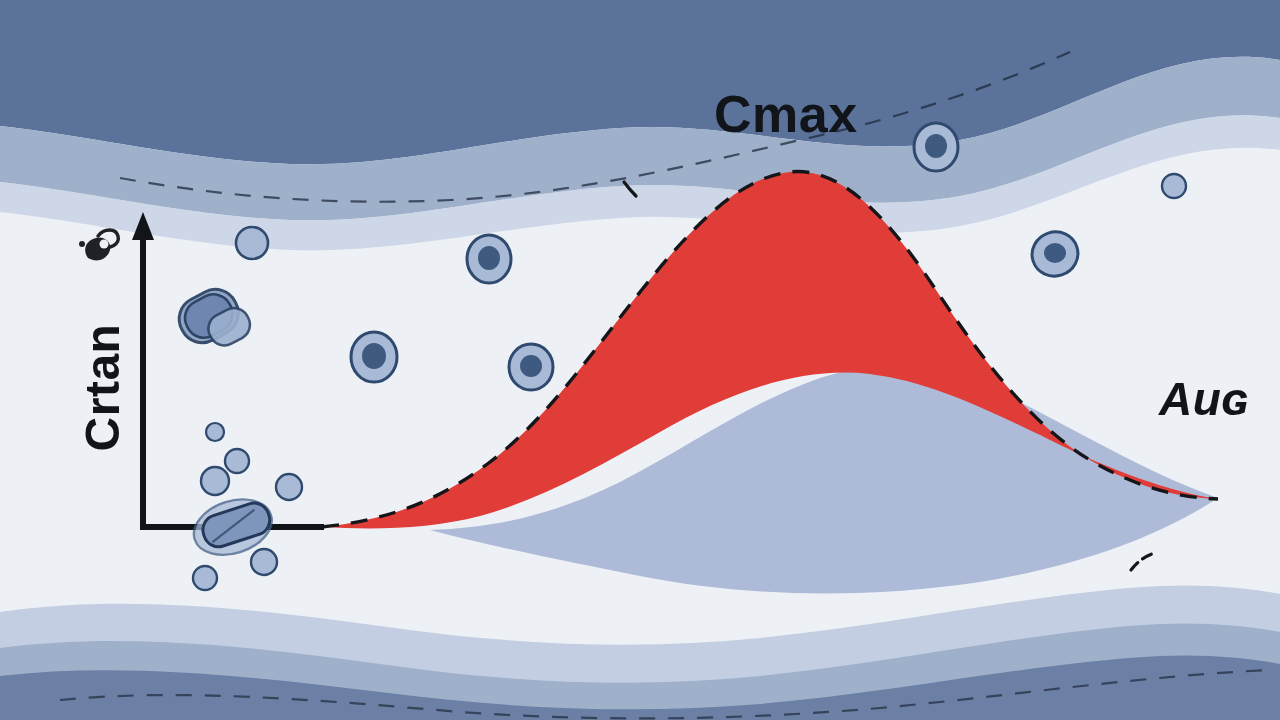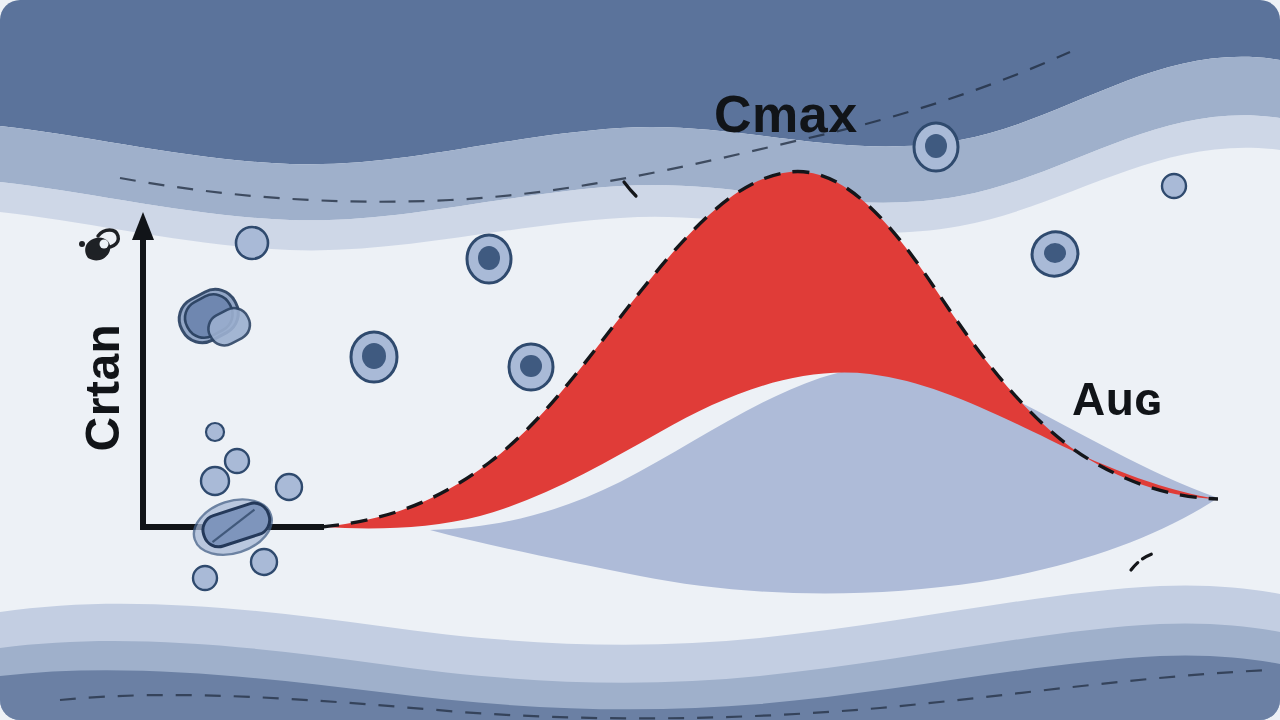--- a/index.html
+++ b/index.html
@@ -9,21 +9,20 @@
   }
   body {
     font-family: "Liberation Sans", sans-serif;
   }
   #scene {
     position: relative;
     width: 1280px;
     height: 720px;
     overflow: hidden;
     background: #EDF1F6;
-    border-radius: 20px;
   }
   #scene svg.layer {
     position: absolute;
     left: 0;
     top: 0;
     width: 1280px;
     height: 720px;
   }
   .label {
     position: absolute;
@@ -32,23 +31,24 @@
     font-weight: 700;
     white-space: nowrap;
     letter-spacing: 0.5px;
   }
   #label-cmax {
     left: 714px;
     top: 84px;
     font-size: 52px;
   }
   #label-auc {
-    left: 1072px;
+    left: 1159px;
     top: 372px;
     font-size: 46px;
+    font-style: italic;
   }
   #label-yaxis {
     left: -8px;
     top: 360px;
     font-size: 48px;
     transform: rotate(-90deg);
     transform-origin: 50% 50%;
     width: 220px;
     text-align: center;
   }

